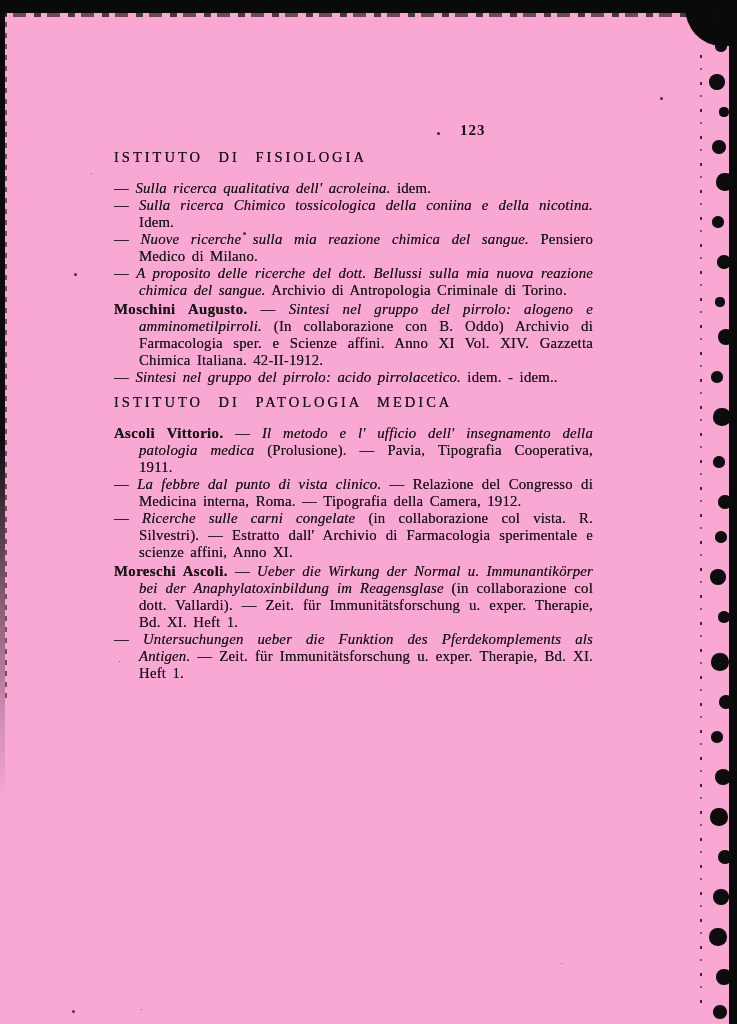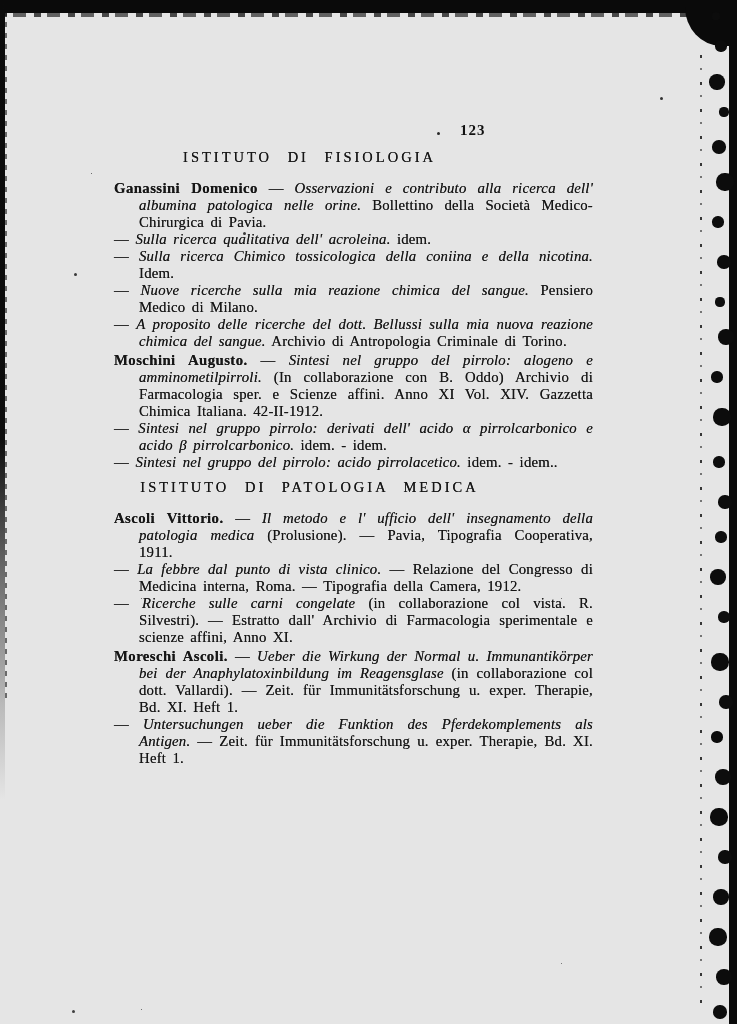--- a/index.html
+++ b/index.html
@@ -8,21 +8,21 @@
     width: 737px;
     height: 1024px;
     overflow: hidden;
     background: #fdfdfc;
     font-family: "Liberation Serif", "DejaVu Serif", serif;
   }
   #page {
     position: relative;
     width: 737px;
     height: 1024px;
-    background: #e5e5e5;
+    background: #f9a8d4;
     color: #151515;
   }
   
   .edge-top {
     position: absolute; left: 0; top: 0;
     width: 737px; height: 13px;
     background: #0a0a0a;
   }
   .edge-top-frill {
     position: absolute; left: 0; top: 13px;
@@ -110,21 +110,20 @@
     position: absolute;
     left: 346px; top: 0;
     font-size: 15px;
     font-weight: 700;
     letter-spacing: 1px;
     color: #111;
   }
   h2.section-heading {
     margin: 0;
     padding-right: 88px;
-    text-align: center;
     font-size: 14.5px;
     font-weight: 400;
     letter-spacing: 3px;
     word-spacing: 9px;
     color: #161616;
     text-shadow: 0 0 0.6px rgba(0,0,0,0.8);
   }
   h2.h-fisiologia { margin-top: 27px; }
   h2.h-patologia  { margin-top: 8px; }
   .entry {
@@ -159,33 +158,31 @@
   <div class="gutter-dotline"></div>
   <div class="gutter-blobs"></div>
   <div class="specks"></div>
 
   <div id="text-block">
 
     <div class="page-number">123</div>
 
     <h2 class="section-heading h-fisiologia">ISTITUTO DI FISIOLOGIA</h2>
 
-    <p class="entry"><span class="author">Ganassini Domenico</span><span class="sep"> — </span><span class="title">Osservazioni e contributo alla ricerca dell' albumina patologica nelle orine.</span><span class="ref"> Bollettino della Società Medico-Chirurgica di Pavia.</span></p>
 
     <p class="entry"><span class="dash">— </span><span class="title">Sulla ricerca qualitativa dell' acroleina.</span><span class="ref"> idem.</span></p>
 
     <p class="entry"><span class="dash">— </span><span class="title">Sulla ricerca Chimico tossicologica della coniina e della nicotina.</span><span class="ref"> Idem.</span></p>
 
     <p class="entry"><span class="dash">— </span><span class="title">Nuove ricerche sulla mia reazione chimica del sangue.</span><span class="ref"> Pensiero Medico di Milano.</span></p>
 
     <p class="entry"><span class="dash">— </span><span class="title">A proposito delle ricerche del dott. Bellussi sulla mia nuova reazione chimica del sangue.</span><span class="ref"> Archivio di Antropologia Criminale di Torino.</span></p>
 
     <p class="entry group"><span class="author">Moschini Augusto.</span><span class="sep"> — </span><span class="title">Sintesi nel gruppo del pirrolo: alogeno e amminometilpirroli.</span><span class="ref"> (In collaborazione con B. Oddo) Archivio di Farmacologia sper. e Scienze affini. Anno XI Vol. XIV. Gazzetta Chimica Italiana. 42-II-1912.</span></p>
 
-    <p class="entry"><span class="dash">— </span><span class="title">Sintesi nel gruppo pirrolo: derivati dell' acido α pirrolcarbonico e acido β pirrolcarbonico.</span><span class="ref"> idem. - idem.</span></p>
 
     <p class="entry"><span class="dash">— </span><span class="title">Sintesi nel gruppo del pirrolo: acido pirrolacetico.</span><span class="ref"> idem. - idem..</span></p>
 
     <h2 class="section-heading h-patologia">ISTITUTO DI PATOLOGIA MEDICA</h2>
 
     <p class="entry"><span class="author">Ascoli Vittorio.</span><span class="sep"> — </span><span class="title">Il metodo e l' ufficio dell' insegnamento della patologia medica</span><span class="ref"> (Prolusione). — Pavia, Tipografia Cooperativa, 1911.</span></p>
 
     <p class="entry"><span class="dash">— </span><span class="title">La febbre dal punto di vista clinico.</span><span class="ref"> — Relazione del Congresso di Medicina interna, Roma. — Tipografia della Camera, 1912.</span></p>
 
     <p class="entry"><span class="dash">— </span><span class="title">Ricerche sulle carni congelate</span><span class="ref"> (in collaborazione col vista. R. Silvestri). — Estratto dall' Archivio di Farmacologia sperimentale e scienze affini, Anno XI.</span></p>

